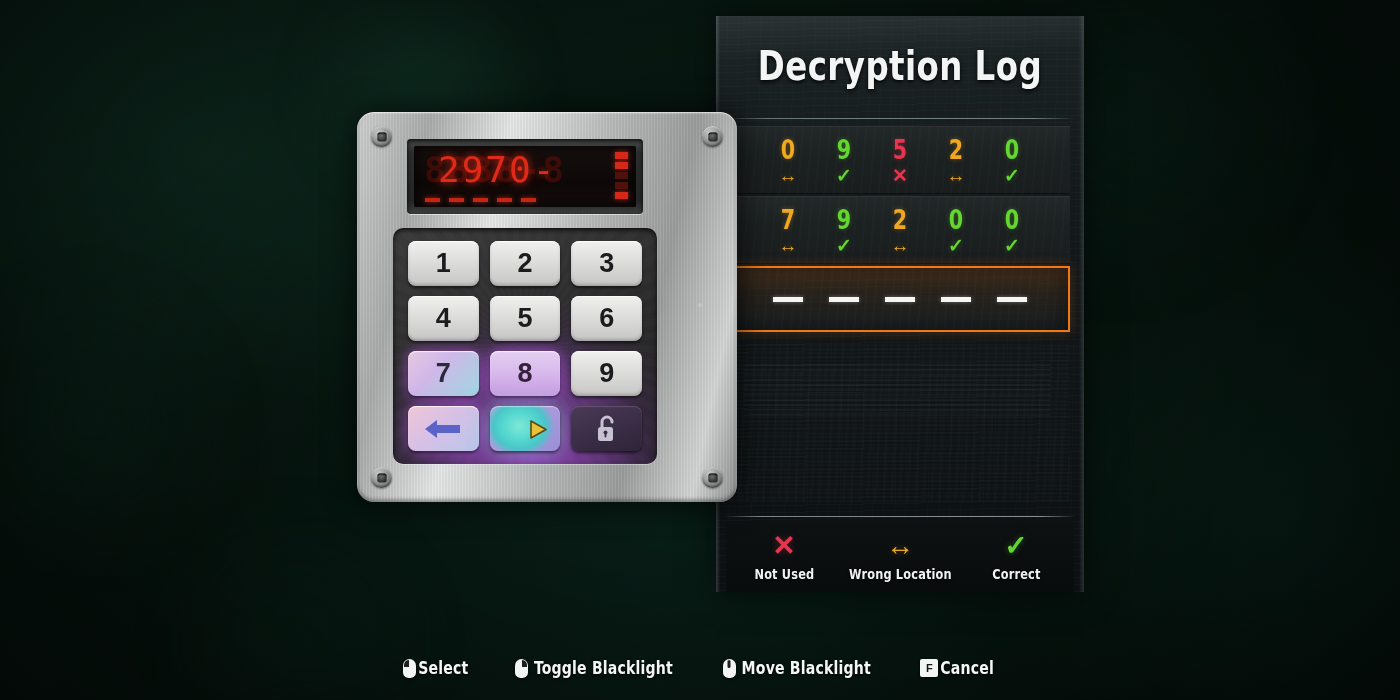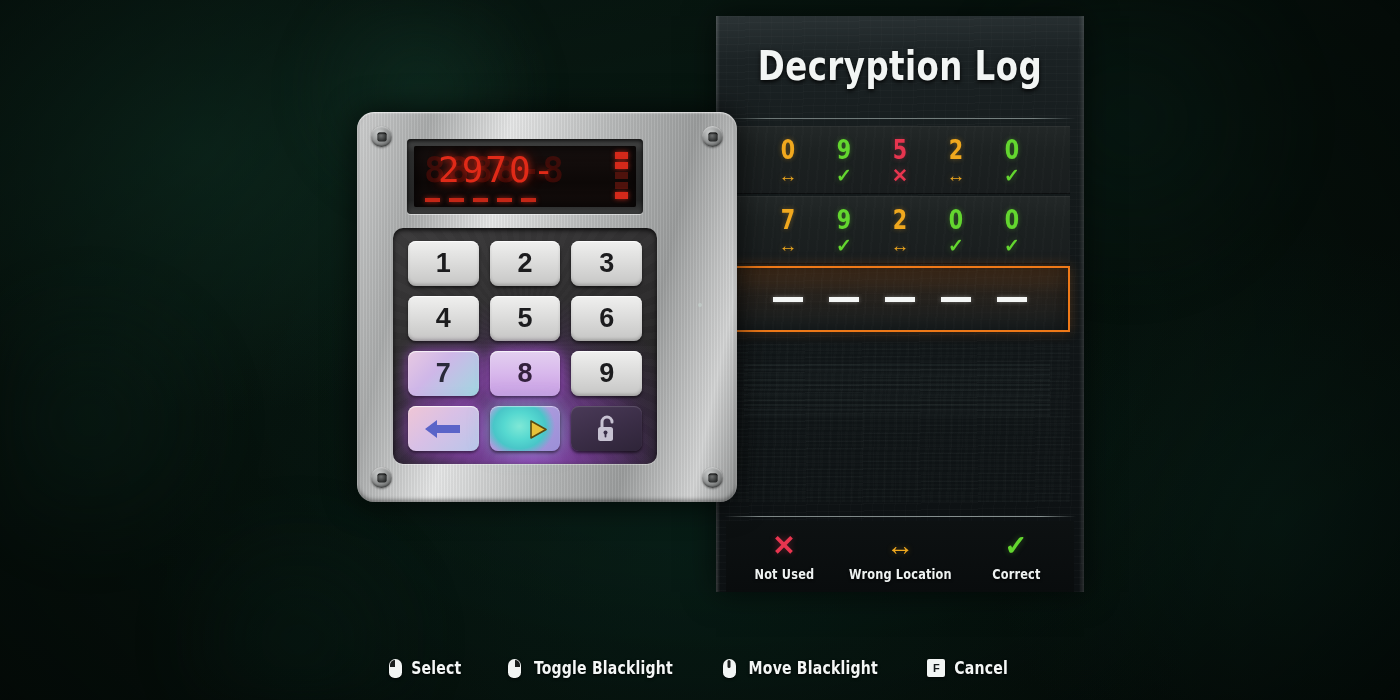--- a/index.html
+++ b/index.html
@@ -368,21 +368,20 @@
     left: 0; right: 0; bottom: 22px;
     display: flex;
     align-items: center;
     justify-content: center;
     gap: 44px;
     z-index: 6;
   }
   .hint {
     display: flex;
     align-items: center;
-    gap: 7px;
   }
   .hint-label {
     font-family: "DejaVu Sans Condensed", "Liberation Sans Narrow", "Liberation Sans", sans-serif;
     font-size: 17px;
     font-weight: 700;
     color: #f4f7f6;
     letter-spacing: 0.2px;
     transform: scaleX(0.92);
     text-shadow: 0 1px 3px rgba(0,0,0,0.95);
   }

